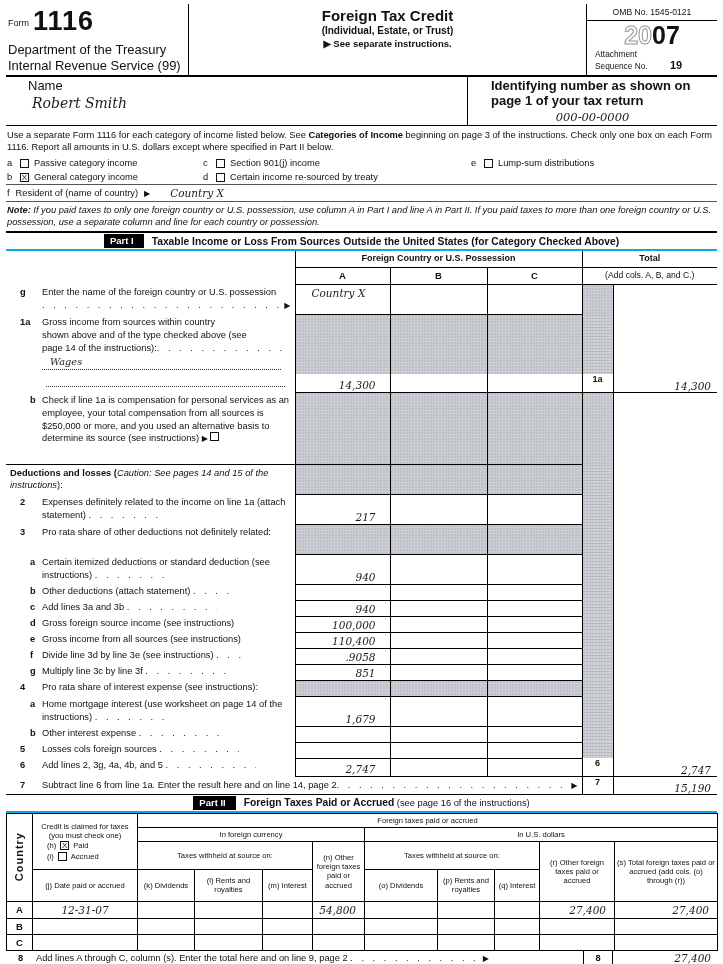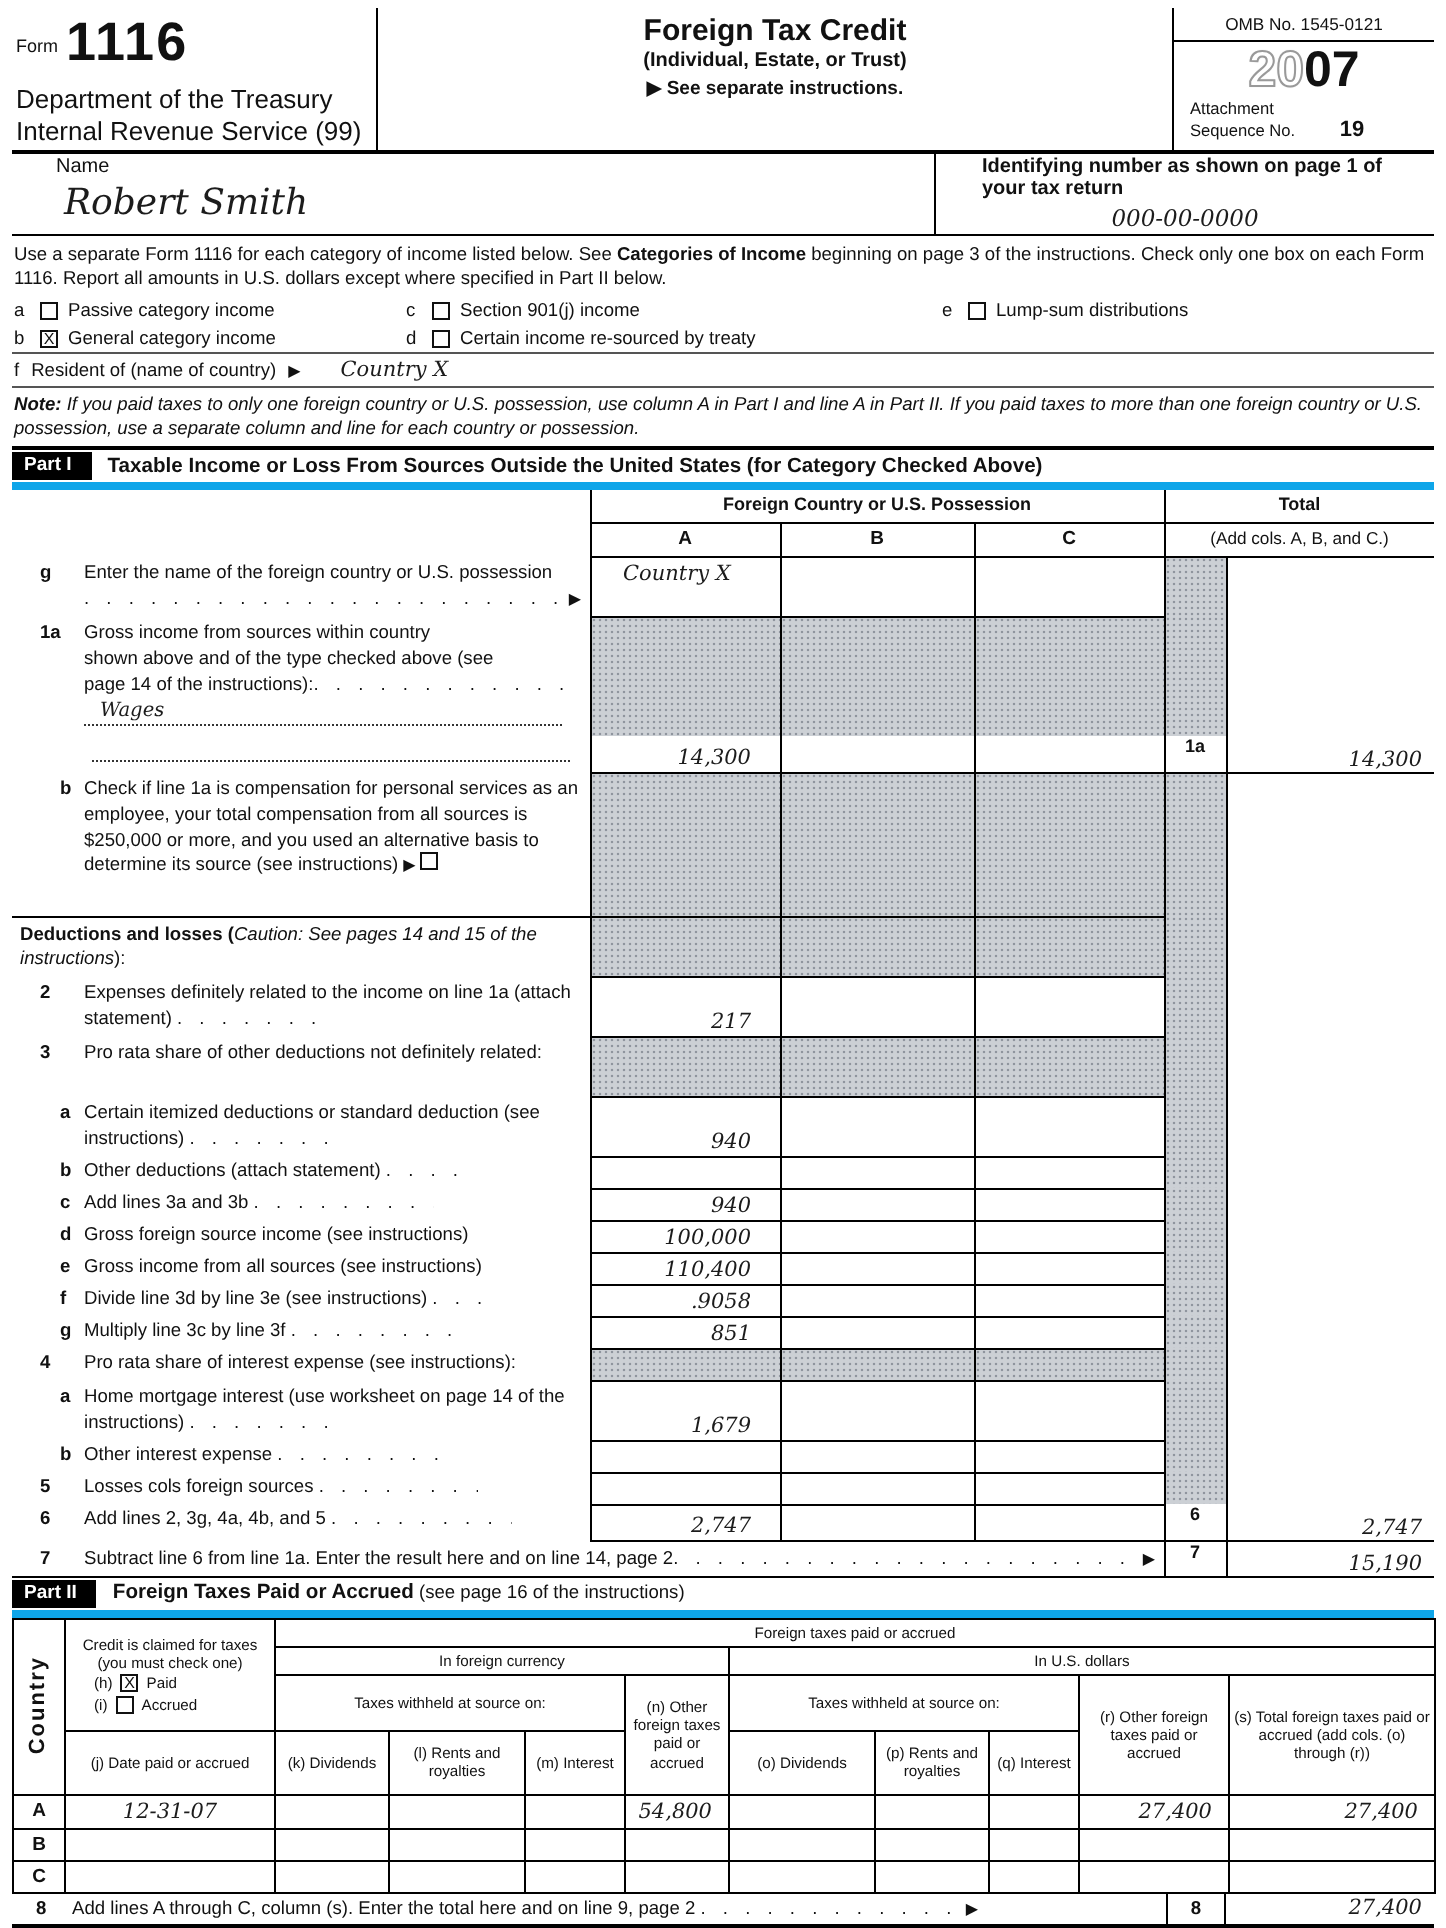--- a/index.html
+++ b/index.html
@@ -33,36 +33,36 @@
   .hdr-right { width:131px; border-left:1px solid #000; text-align:center; }
   .omb { font-size:8.6px; padding:3px 2px; border-bottom:1px solid #000; }
   .year { font-size:25px; font-weight:bold; line-height:1; padding-top:2px; }
   .year-outline { color:#fff; -webkit-text-stroke:1px #999; text-shadow:0 0 1px #aaa; font-weight:bold; }
   .attach-seq { font-size:8.3px; text-align:left; padding:1px 0 2px 8px; line-height:1.25; }
   .seq-no { font-size:11px; font-weight:bold;margin-left:20px; }
 
   
   .name-row { display:flex; border-bottom:1.5px solid #000; min-height:30px; }
   .name-cell { flex:1; padding:1px 2px; }
-  .tiny-label { font-size:10px;padding-left:20px; }
-  .name-val { padding-left:24px; font-size:18px; margin-top:2px; }
+  .tiny-label { font-size:13px;padding-left:20px; }
+  .name-val { padding-left:24px; font-size:14px; margin-top:2px; }
   .id-cell { width:250px; border-left:1px solid #000; padding:1px 3px; }
   .id-val { text-align:center; font-size:11.5px; margin-top:2px; }
 
   
   .intro { padding:3px 1px 2px 1px; line-height:1.3; }
   .cats { display:grid; grid-template-columns:196px 268px 1fr; padding:3px 1px 2px 1px; row-gap:4px; }
   .cat-item { display:flex; align-items:center; gap:5px; }
   .cat-letter { width:8px; }
   .cbox { display:inline-block; width:9px; height:9px; border:1px solid #111; font-size:8px; line-height:8px; text-align:center; font-family:"Liberation Sans",sans-serif; font-style:normal; flex:0 0 auto; }
   .f-row { border-top:1px solid #555; border-bottom:1px solid #555; display:flex; align-items:center; gap:6px; padding:2px 1px; min-height:16px; }
   .note { padding:2px 1px 3px 1px; line-height:1.3; border-bottom:2px solid #000; }
 
   
-  .part-bar { display:flex; align-items:center; gap:8px; padding:1px 0; border-bottom:4px solid #0ea5e9; }
+  .part-bar { display:flex; align-items:center; gap:8px; padding:1px 0; border-bottom:2px solid #0ea5e9;justify-content:center; }
   .part-badge { background:#000; color:#fff; font-weight:bold; font-size:9.5px; padding:1px 10px 2px 6px; }
   .part-title { font-weight:bold; font-size:10.3px; }
   .part-title-note { font-weight:normal; font-size:9.3px; }
 
   
   table.p1 { border-collapse:collapse; table-layout:fixed; width:711px; }
   table.p1 td, table.p1 th { padding:0; vertical-align:top; font-weight:normal; text-align:left; }
   .p1 .lblcol { border-right:1px solid #000; }
   .p1 .ca, .p1 .cb, .p1 .cc { border-right:1px solid #000; }
   .p1 .codecol { border-right:1px solid #000; text-align:center; font-weight:bold; font-size:9px; }

